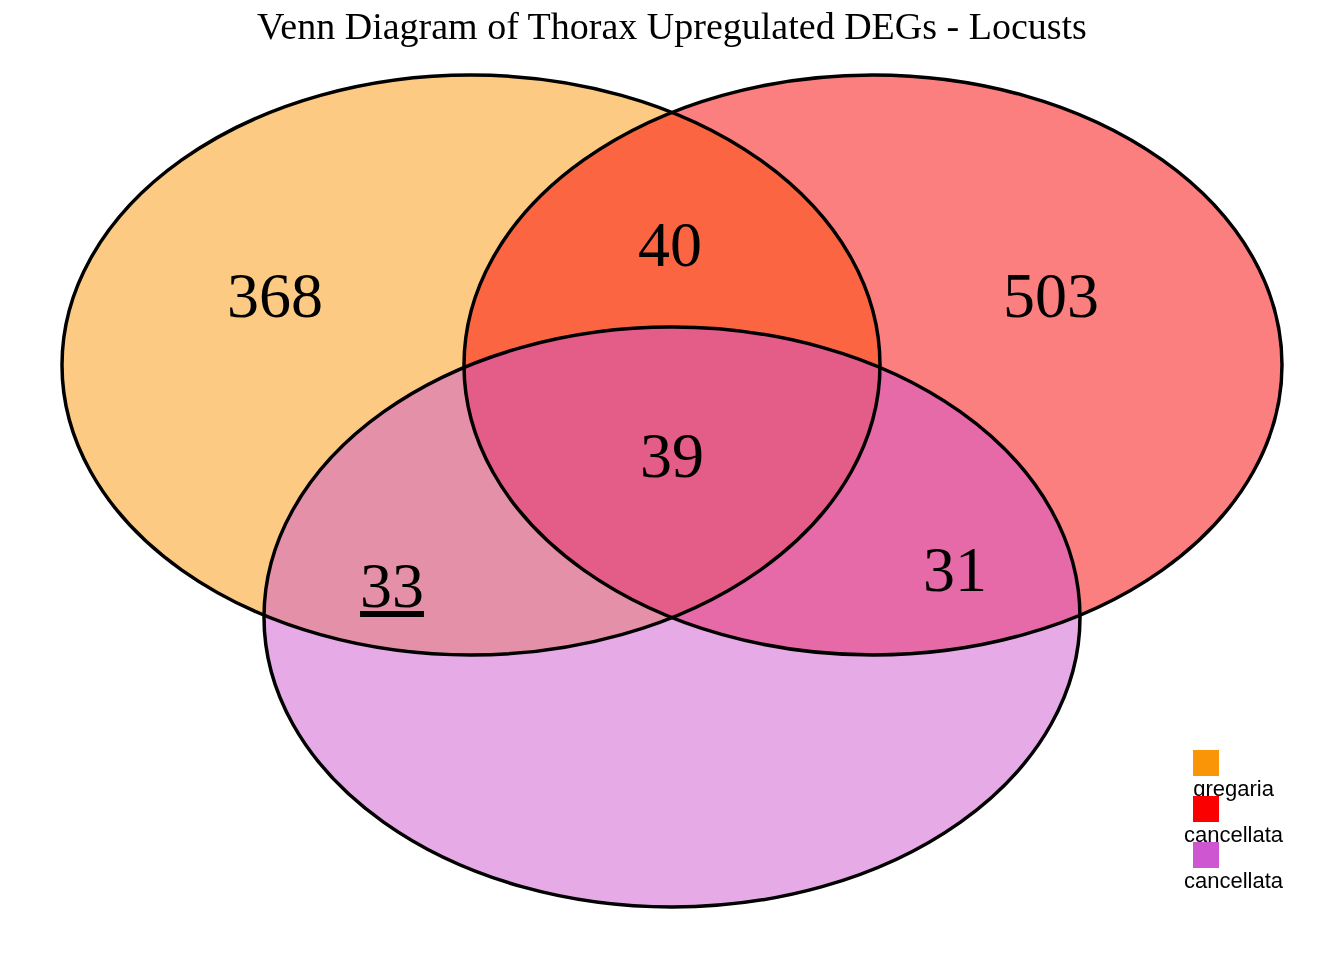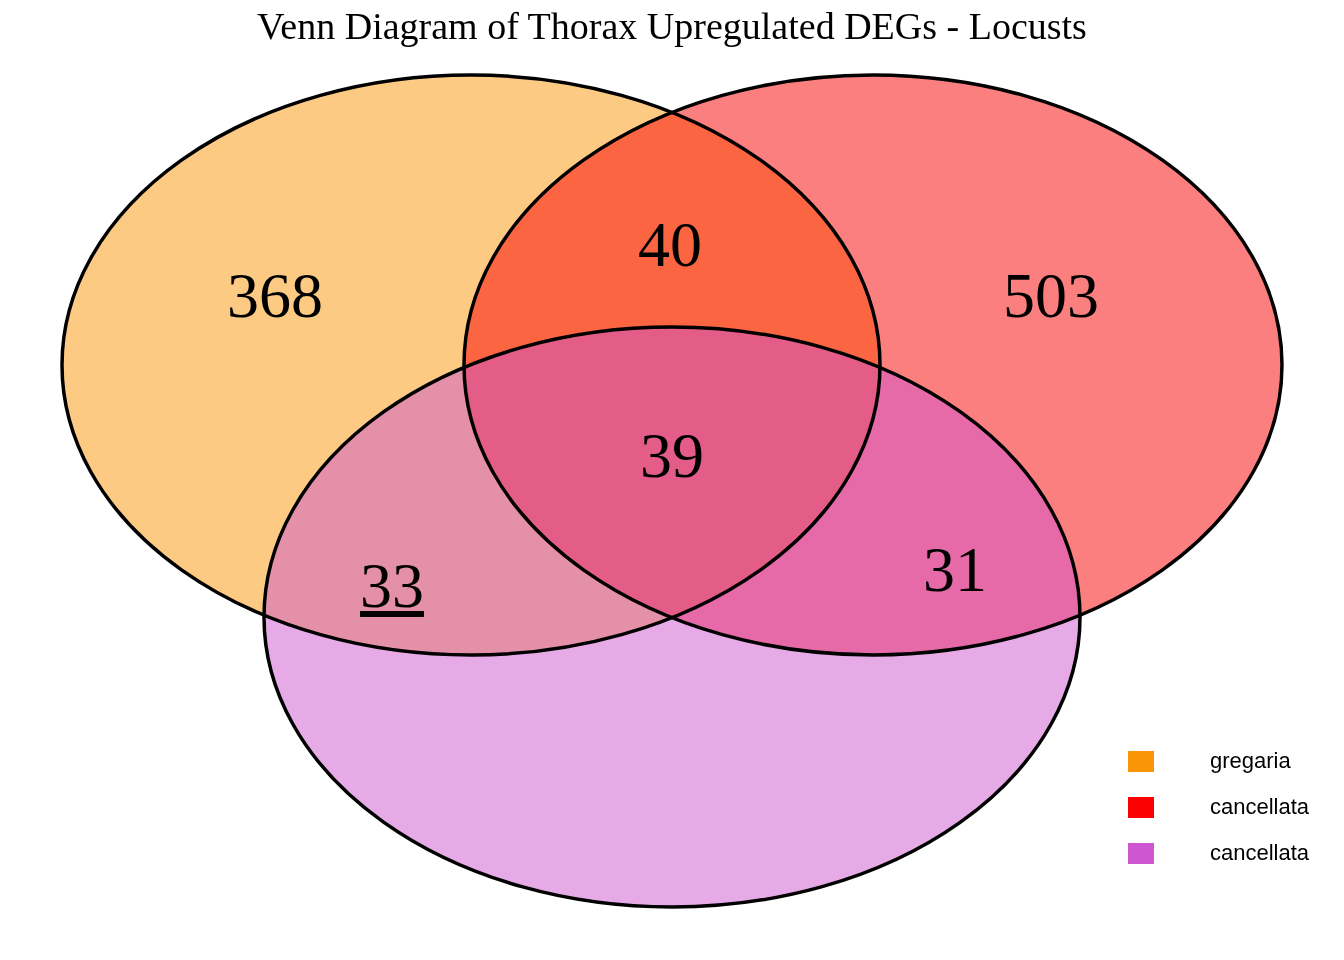--- a/index.html
+++ b/index.html
@@ -43,20 +43,21 @@
   .legend {
     position: absolute;
     left: 1128px;
     top: 750px;
   }
   .legend-item {
     display: flex;
     align-items: center;
     height: 22px;
     margin-bottom: 24px;
+    flex-direction: column;
   }
   .legend-swatch {
     width: 26px;
     height: 21px;
     flex: 0 0 26px;
   }
   .legend-label {
     margin-left: 56px;
     font-size: 22px;
     color: #000000;

